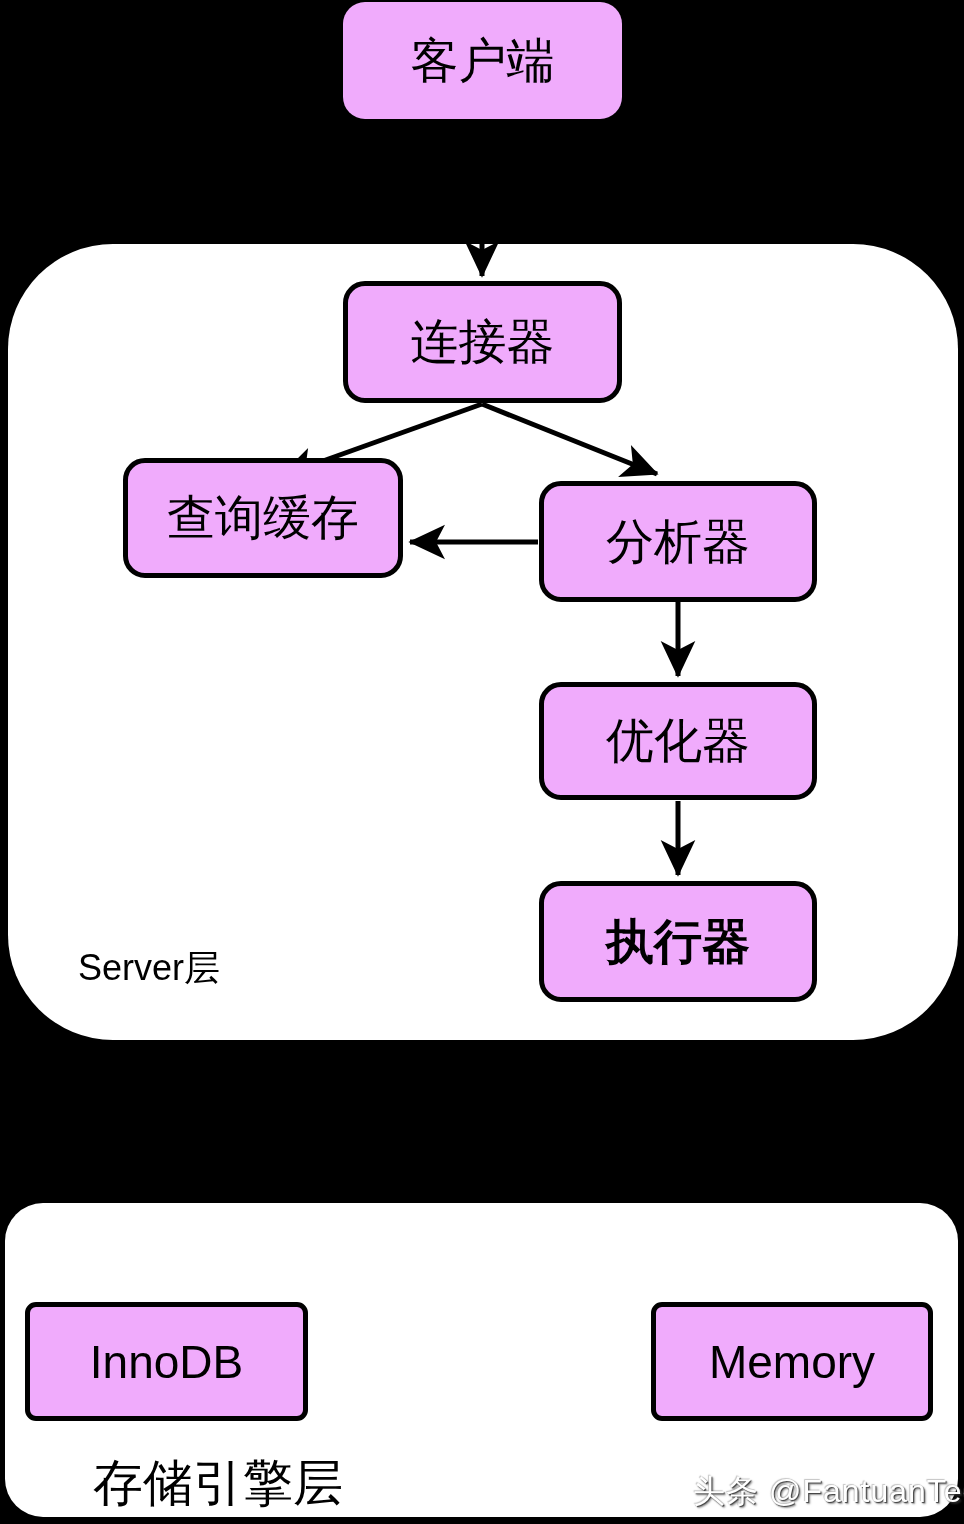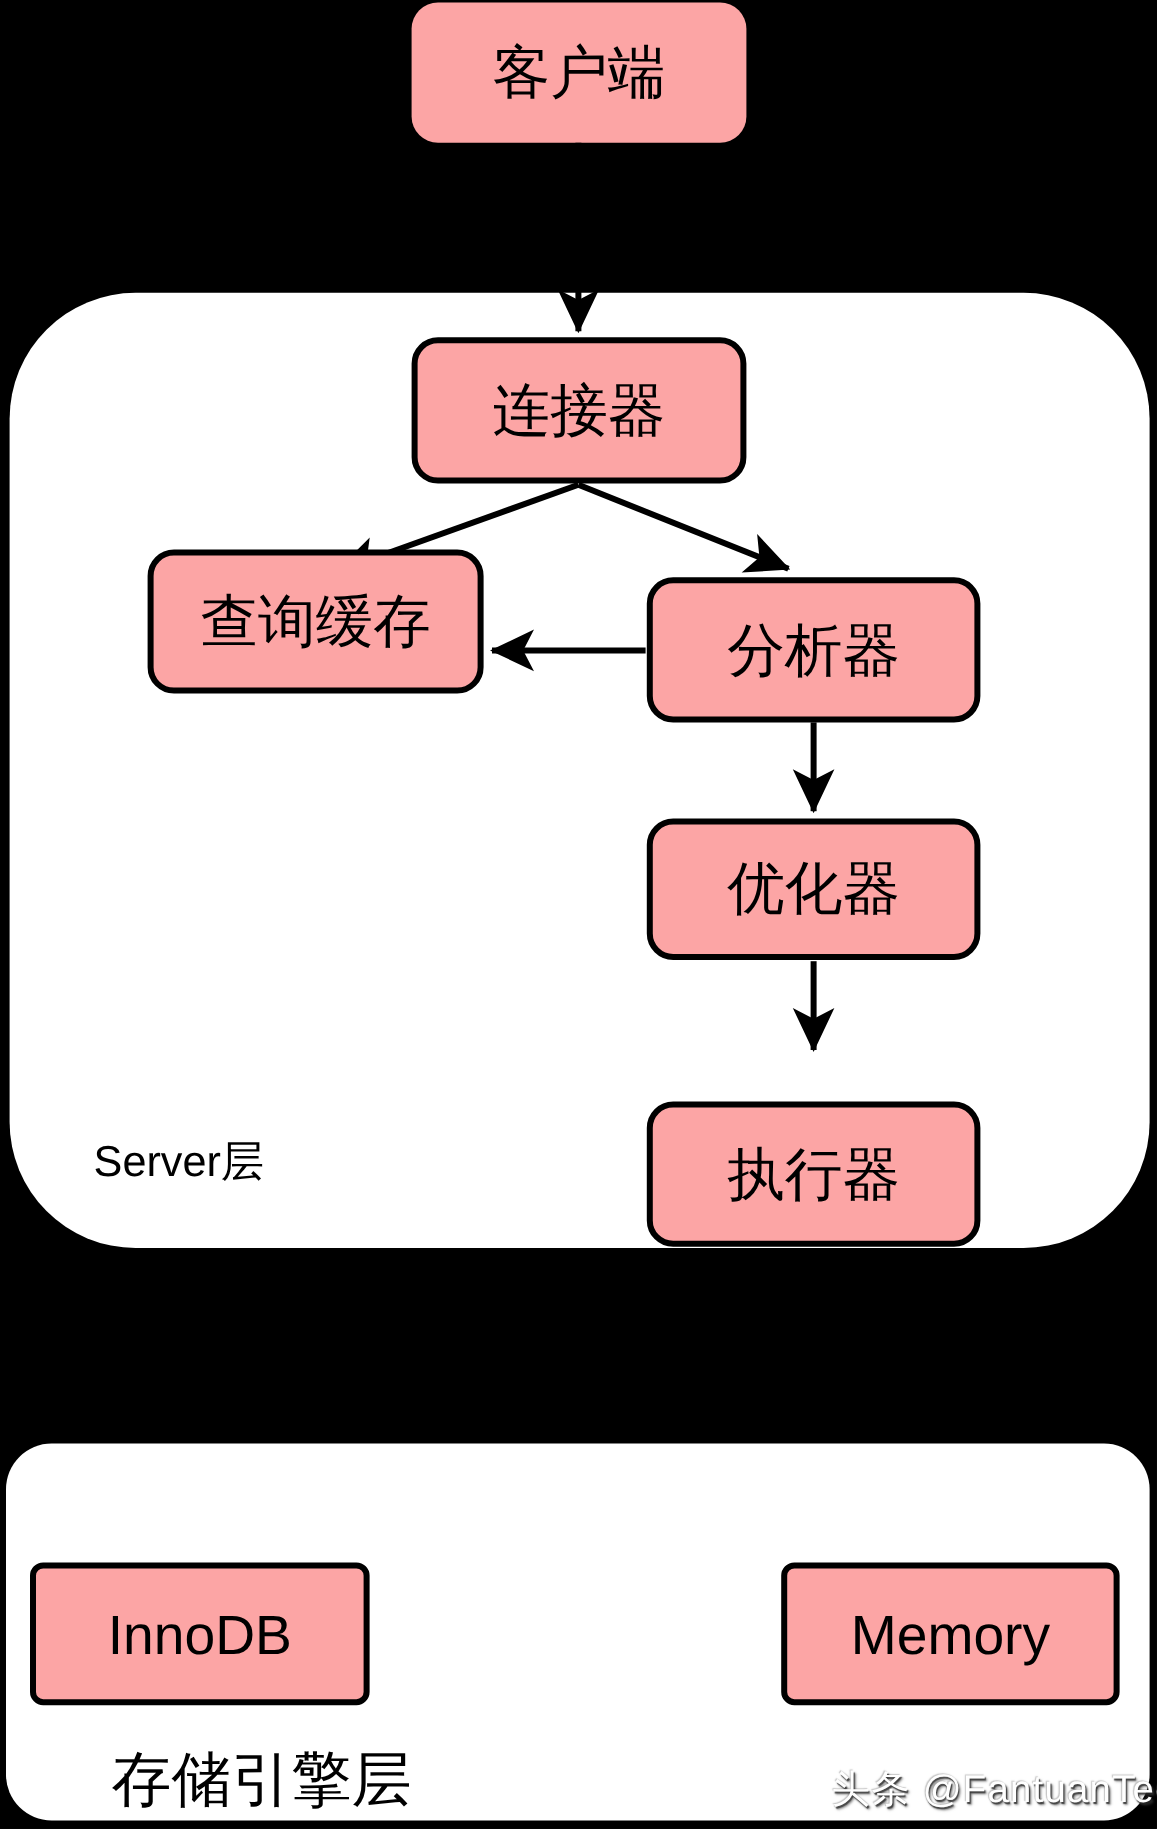--- a/index.html
+++ b/index.html
@@ -32,21 +32,21 @@
   .storage-layer {
     left: 5px;
     top: 1203px;
     width: 953px;
     height: 314px;
     border-radius: 38px;
   }
   
   .node {
     position: absolute;
-    background: #fca5a5;
+    background: #f0abfc;
     border: 5px solid #000000;
     border-radius: 22px;
     box-sizing: border-box;
     display: flex;
     align-items: center;
     justify-content: center;
     font-size: 48px;
     color: #000000;
     white-space: nowrap;
   }
@@ -55,21 +55,21 @@
     top: 2px;
     width: 279px;
     height: 117px;
     border: none;
     border-radius: 22px;
   }
   .connector-box   { left: 343px; top: 281px; width: 279px; height: 122px; }
   .querycache-box  { left: 123px; top: 458px; width: 280px; height: 120px; }
   .analyzer-box    { left: 539px; top: 481px; width: 278px; height: 121px; }
   .optimizer-box   { left: 539px; top: 682px; width: 278px; height: 118px; }
-  .executor-box    { left: 539px; top: 918px; width: 278px; height: 121px; }
+  .executor-box    { left: 539px; top: 881px; width: 278px; height: 121px; font-weight: bold; }
   .engine-box      { top: 1302px; width: 283px; height: 119px; font-size: 46px; border-radius: 11px; }
   .engine-innodb   { left: 25px;  }
   .engine-myisam   { left: 338px; }
   .engine-memory   { left: 651px; width: 282px; }
   
   .layer-label {
     position: absolute;
     color: #000000;
     white-space: nowrap;
   }

